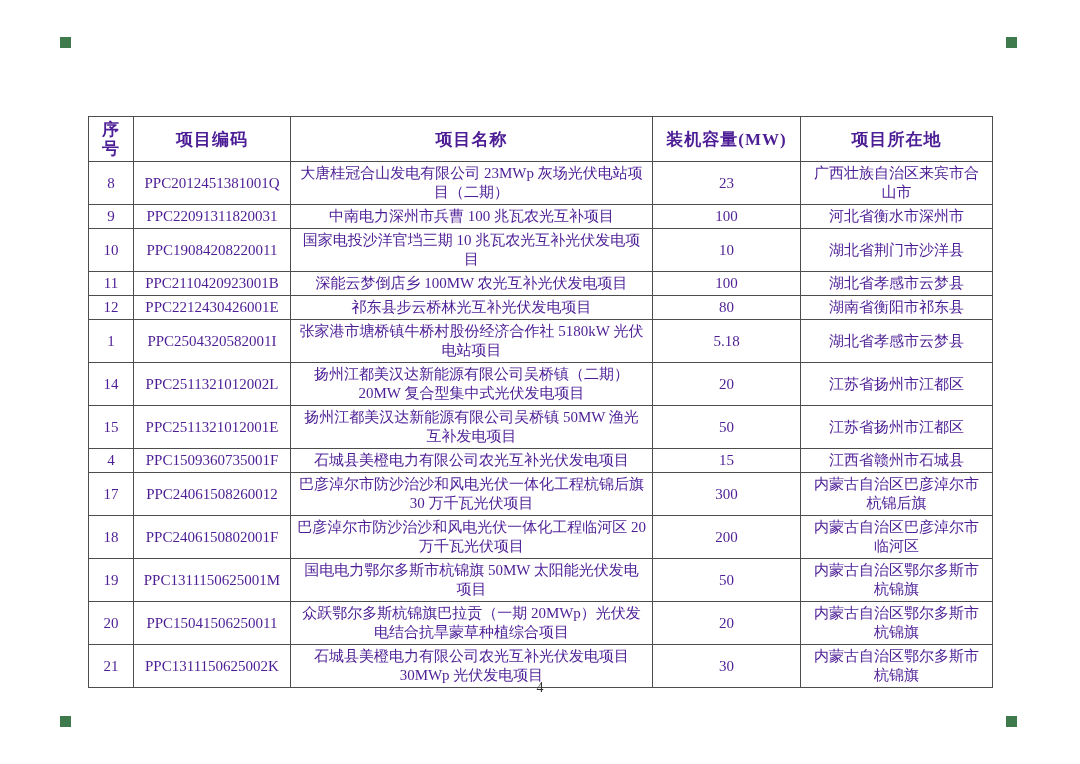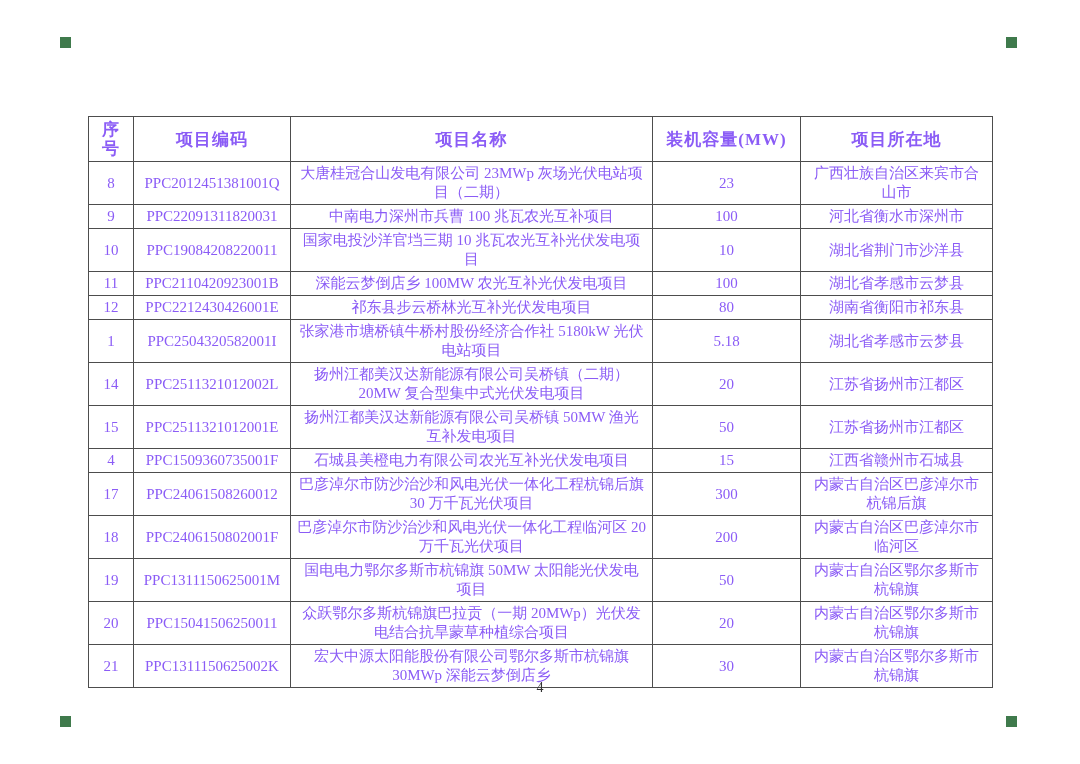--- a/index.html
+++ b/index.html
@@ -25,21 +25,21 @@
   .corner-mark.bl { left: 60px;  top: 716px; }
   .corner-mark.br { left: 1006px; top: 716px; }
 
   table.project-table {
     position: absolute;
     left: 88px;
     top: 116px;
     width: 904px;
     border-collapse: collapse;
     table-layout: fixed;
-    color: #8b5cf6;
+    color: #4c1d95;
     padding-left: 13px;
   }
   .project-table th,
   .project-table td {
     border: 1px solid #4d4d4d;
     padding: 2px 6px;
     line-height: 19px;
     font-size: 15px;
     vertical-align: middle;
     text-align: center;
@@ -183,21 +183,21 @@
         <tr>
       <td class="index">20</td>
       <td class="code">PPC15041506250011</td>
       <td class="name">众跃鄂尔多斯杭锦旗巴拉贡（一期 20MWp）光伏发电结合抗旱蒙草种植综合项目</td>
       <td class="capacity">20</td>
       <td class="location">内蒙古自治区鄂尔多斯市杭锦旗</td>
     </tr>
         <tr>
       <td class="index">21</td>
       <td class="code">PPC1311150625002K</td>
-      <td class="name">宏大中源太阳能股份有限公司鄂尔多斯市杭锦旗 30MWp 深能云梦倒店乡</td>
+      <td class="name">石城县美橙电力有限公司农光互补光伏发电项目 30MWp 光伏发电项目</td>
       <td class="capacity">30</td>
       <td class="location">内蒙古自治区鄂尔多斯市杭锦旗</td>
     </tr>
       </tbody>
   </table>
 
   <div class="page-number">4</div>
 
 </div>
 

